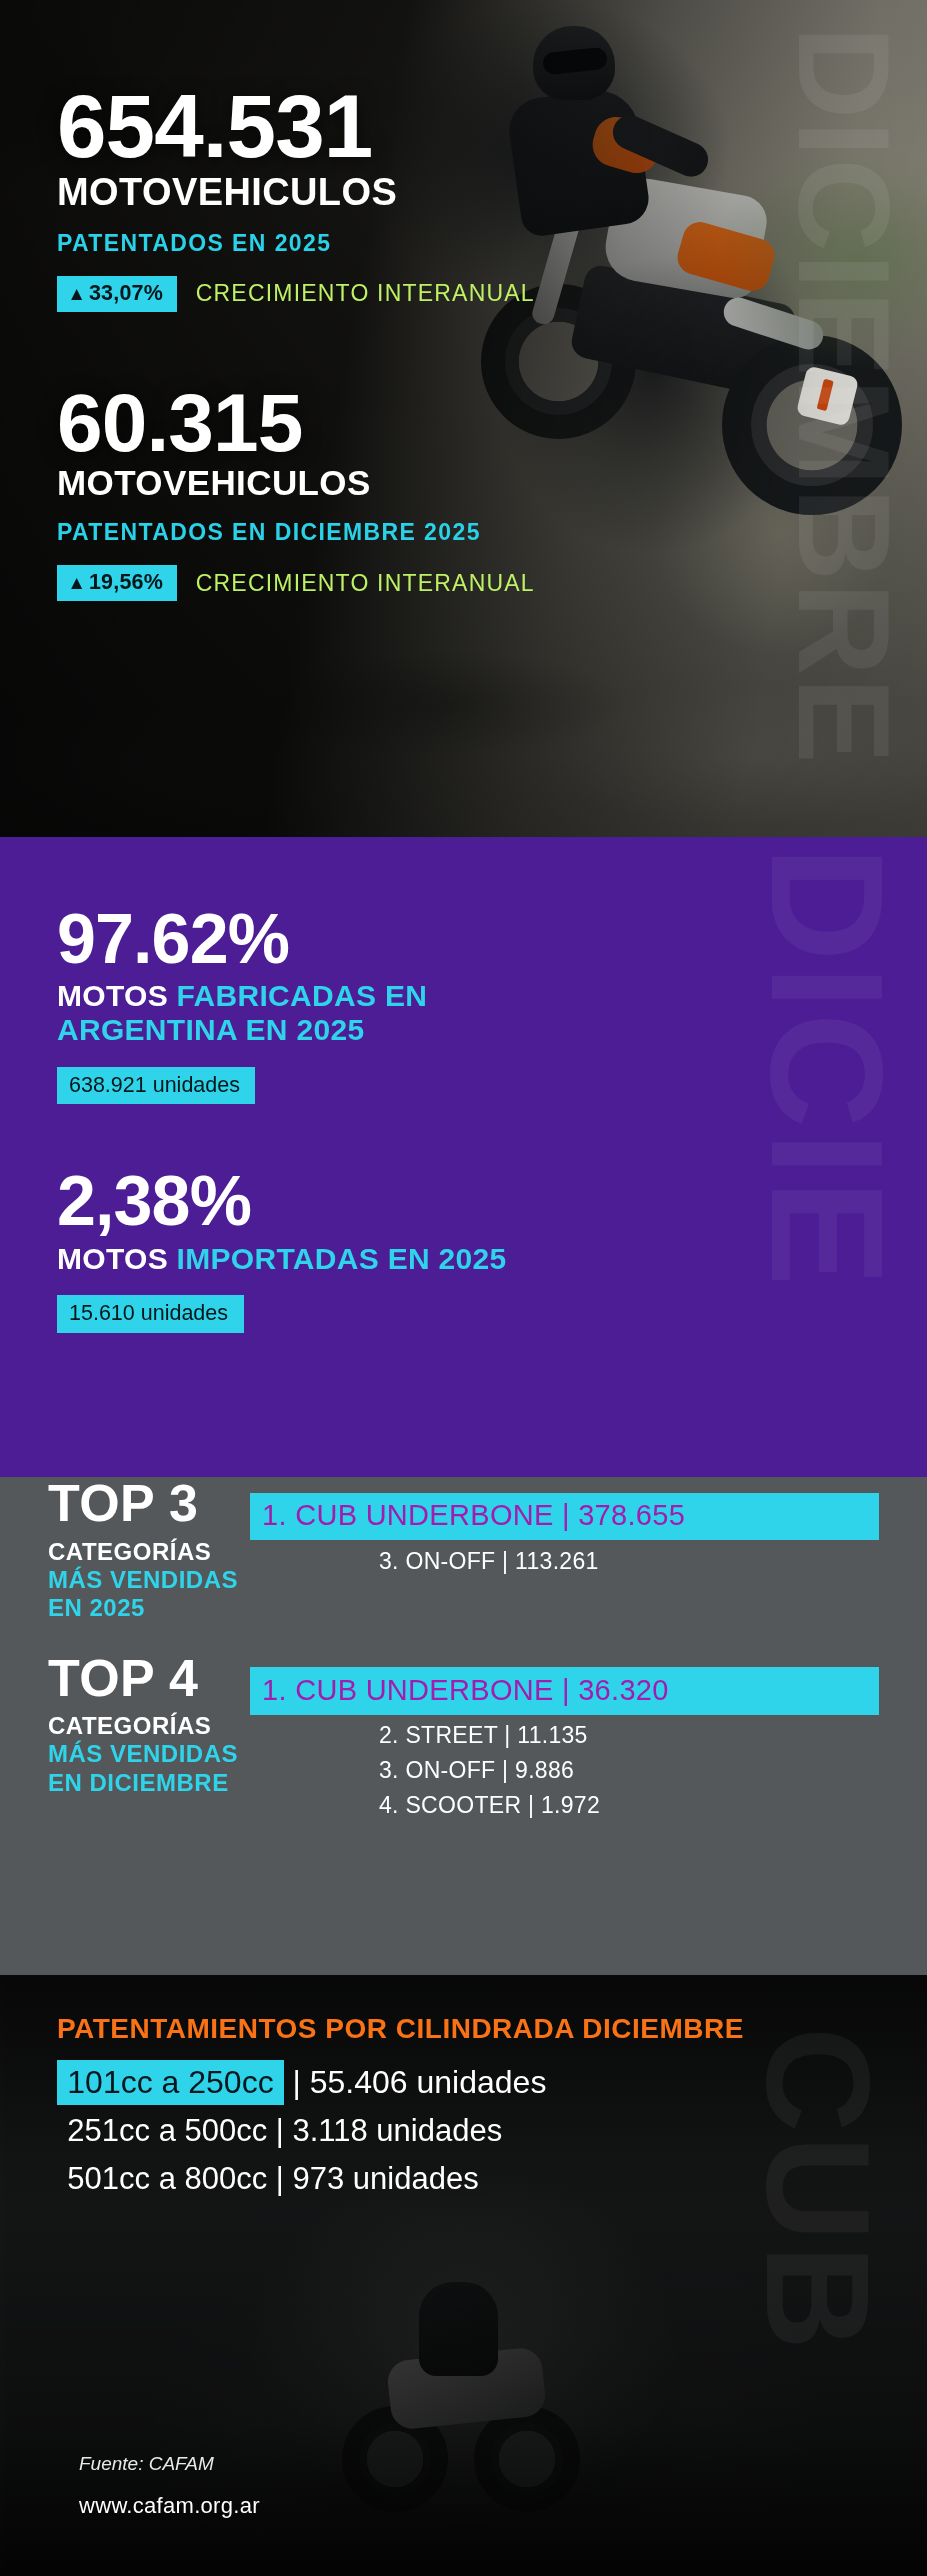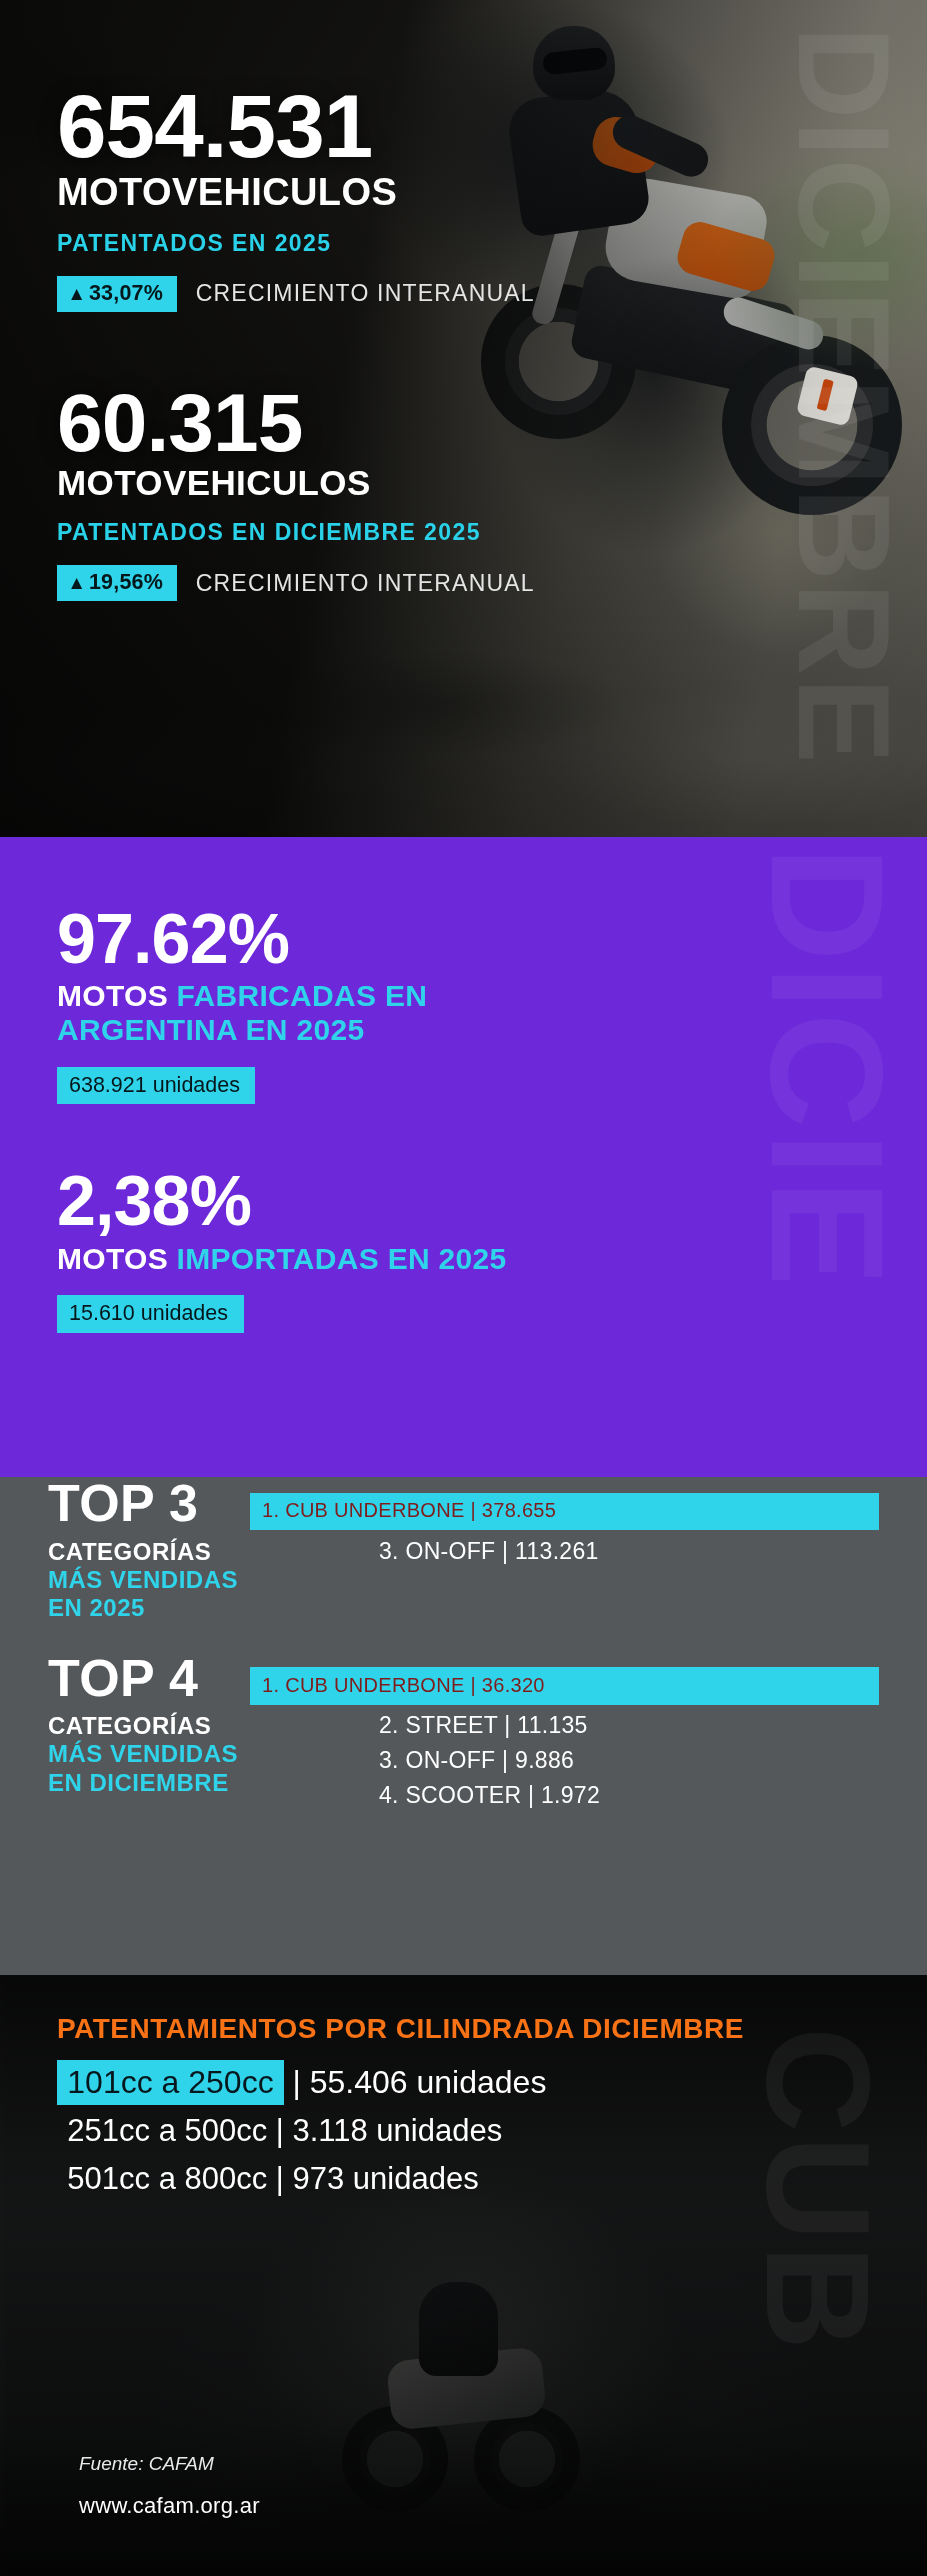--- a/index.html
+++ b/index.html
@@ -181,36 +181,36 @@
     font-size: 21.5px;
     font-weight: 700;
     padding: 5.2px 13.7px 6px 10.3px;
     letter-spacing: 0.2px;
     display: flex;
     align-items: center;
     gap: 2.6px;
   }
   .arrow-up { font-size: 19px; line-height: 1; }
   .growth-text {
-    color: #e5e5e5;
+    color: #bef264;
     font-size: 23px;
     letter-spacing: 1.2px;
     margin-left: 19px;
     font-weight: 400;
   }
   .hero-block2 { margin-top: 70px; }
   .hero-block2 .big-number { font-size: 82px; }
   .hero-block2 .big-sub { font-size: 35px; }
 
   
   .production {
     position: relative;
     width: 927px;
     height: 640px;
-    background: #6d28d9;
+    background: #4c1d95;
     overflow: hidden;
   }
   .ghost-dicie {
     position: absolute;
     right: 26px; top: 8.6px;
     font-size: 160px;
     font-weight: 700;
     color: rgba(255,255,255,0.055);
     writing-mode: vertical-rl;
     letter-spacing: 3.4px;
@@ -267,22 +267,22 @@
     font-weight: 700;
     color: #fff;
     line-height: 1.18;
     margin-top: 8.6px;
     letter-spacing: 0.5px;
   }
   .top-caption .cy { color: #2fd4ea; display: block; }
   .top-right { flex: 1; padding-top: 15.5px; }
   .rank-first {
     background: #2fd4ea;
-    color: #7f1d1d;
-    font-size: 20px;
+    color: #a21caf;
+    font-size: 29px;
     padding: 6.9px 10.3px 7.7px 12px;
     margin-left: -117px;
     width: calc(100% + 117px);
     letter-spacing: 0.3px;
   }
   .rank-item {
     color: #ffffff;
     font-size: 23px;
     padding: 7.7px 0 0 12px;
     letter-spacing: 0.3px;

